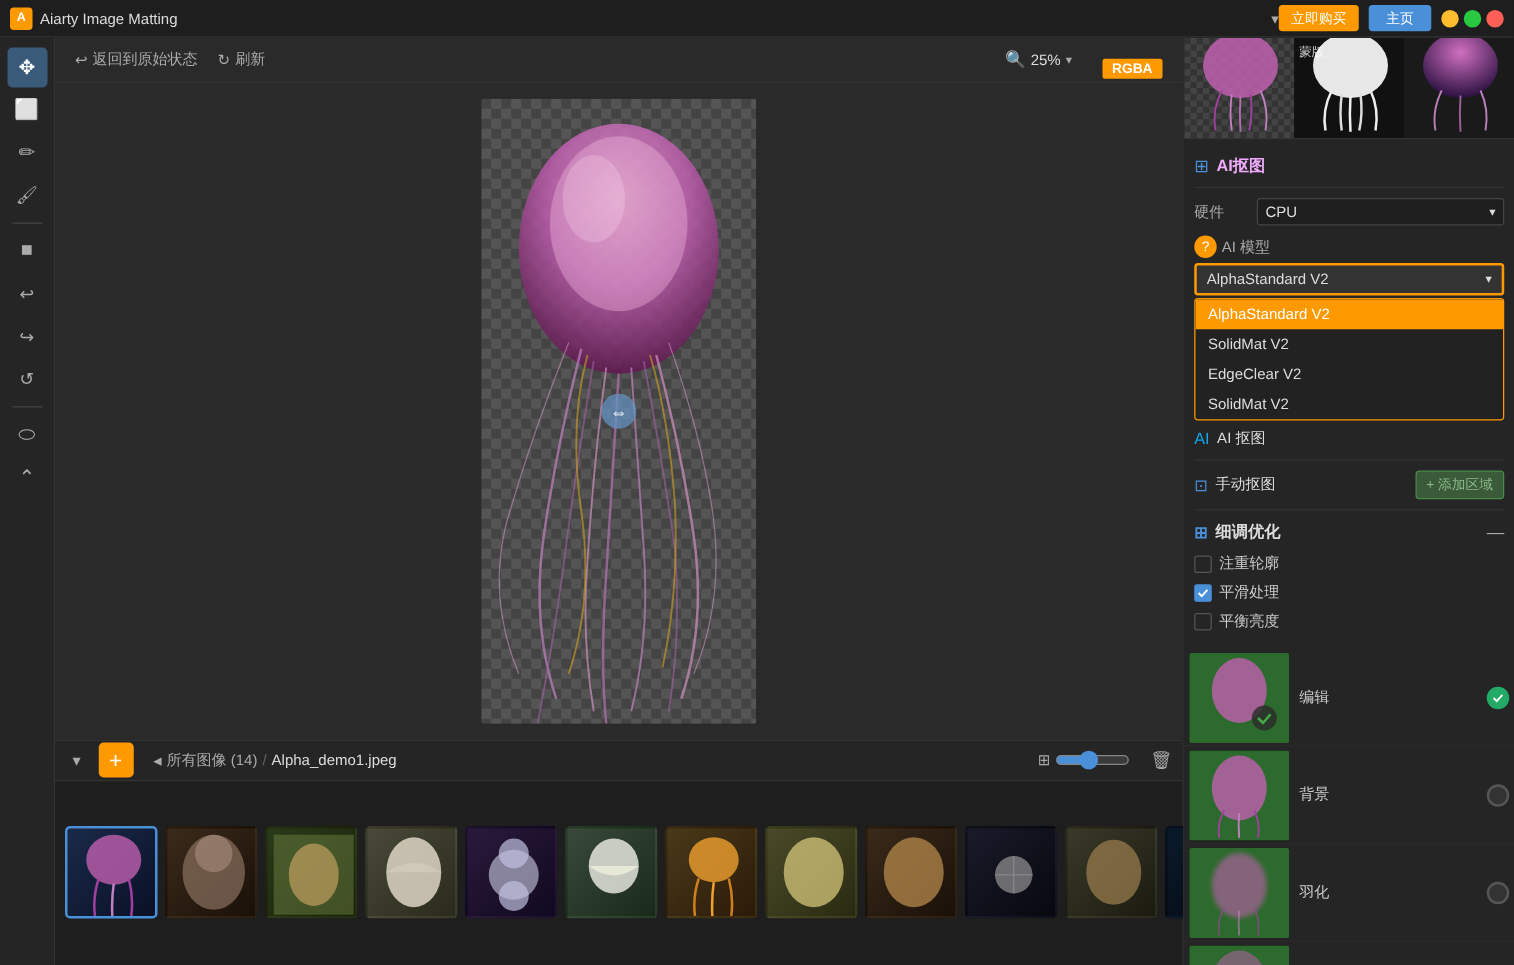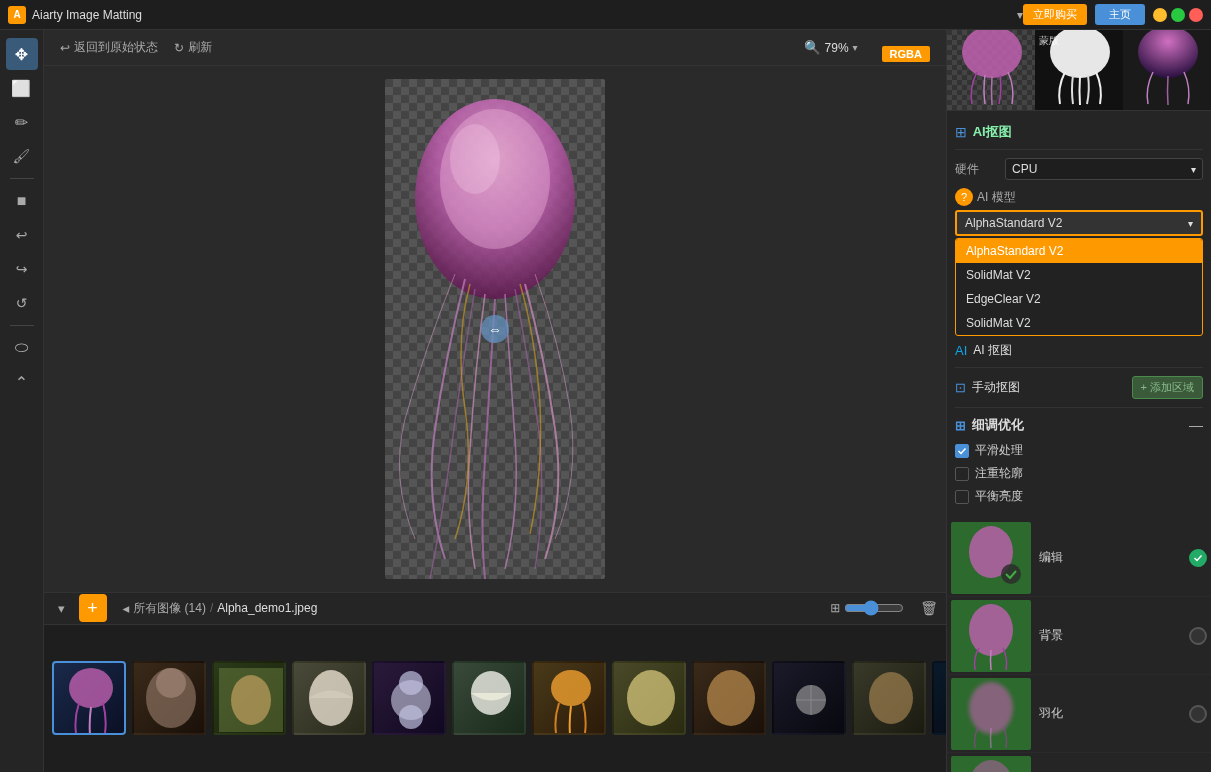--- a/index.html
+++ b/index.html
@@ -69,21 +69,21 @@
     .effect-thumb { width: 80px; height: 72px; background: #1a3a1a; overflow: hidden; border-radius: 2px; position: relative; flex-shrink: 0; }
     .effect-label-area { padding: 0 8px; flex: 1; }
     .effect-label { color: #ccc; font-size: 12px; }
     .effect-dot { width: 18px; height: 18px; border-radius: 50%; background: #333; border: 2px solid #555; display: flex; align-items: center; justify-content: center; }
     .effect-dot.active { background: #2a6; border-color: #2a6; }
 
     
     #settings-panel { padding: 8px; }
     .section-header { display: flex; align-items: center; gap: 6px; padding: 4px 0 8px; border-bottom: 1px solid #333; margin-bottom: 8px; }
     .section-icon { color: #4a90d9; font-size: 14px; }
-    .section-title { color: #86efac; font-size: 13px; font-weight: bold; }
+    .section-title { color: #f0abfc; font-size: 13px; font-weight: bold; }
 
     .row-control { display: flex; align-items: center; margin-bottom: 8px; }
     .row-label { color: #aaa; font-size: 12px; width: 50px; }
     .select-control { flex: 1; background: #1e1e1e; border: 1px solid #444; color: #ddd; padding: 3px 6px; border-radius: 3px; font-size: 12px; cursor: pointer; display: flex; justify-content: space-between; align-items: center; }
     .ai-row { display: flex; align-items: center; margin-bottom: 4px; }
     .ai-label { color: #aaa; font-size: 12px; width: 50px; }
 
     .help-icon { width: 18px; height: 18px; border-radius: 50%; background: #f90; color: #fff; display: flex; align-items: center; justify-content: center; font-size: 11px; cursor: pointer; margin-right: 4px; }
 
     
@@ -168,21 +168,21 @@
         <button class="canvas-tool-btn">
           <span>↩</span>
           <span>返回到原始状态</span>
         </button>
         <button class="canvas-tool-btn">
           <span>↻</span>
           <span>刷新</span>
         </button>
         <div class="zoom-control">
           <button style="background:none;border:none;color:#aaa;cursor:pointer;">🔍</button>
-          <span class="zoom-value">79%</span>
+          <span class="zoom-value">25%</span>
           <button style="background:none;border:none;color:#aaa;cursor:pointer;font-size:10px;">▾</button>
         </div>
         <div style="margin-left:8px;margin-top:12px;">
           <span class="rgba-badge">RGBA</span>
         </div>
       </div>
       <div id="canvas-content">
         <div class="canvas-image">
           <div class="checker-bg">
             
@@ -410,30 +410,30 @@
 
       <div class="refine-section">
         <div class="refine-header">
           <div class="refine-title">
             <span style="color:#4a90d9;">⊞</span>
             <span>细调优化</span>
           </div>
           <button class="up-arrow-btn">—</button>
         </div>
         <div class="checkbox-row">
+          <div class="checkbox"></div>
+          <span class="checkbox-label">注重轮廓</span>
+        </div>
+        <div class="checkbox-row">
           <div class="checkbox checked">
             <svg width="10" height="10" viewBox="0 0 10 10">
                 <polyline points="1.5,5 4,7.5 8.5,2.5" stroke="#fff" stroke-width="1.5" fill="none"></polyline>
               </svg>
           </div>
           <span class="checkbox-label">平滑处理</span>
-        </div>
-        <div class="checkbox-row">
-          <div class="checkbox"></div>
-          <span class="checkbox-label">注重轮廓</span>
         </div>
         <div class="checkbox-row">
           <div class="checkbox"></div>
           <span class="checkbox-label">平衡亮度</span>
         </div>
       </div>
     </div>
 
     <div id="effects-panel">
       <div class="effect-item">

